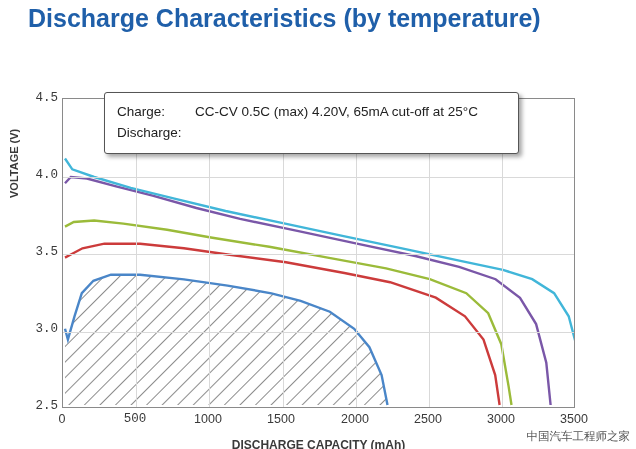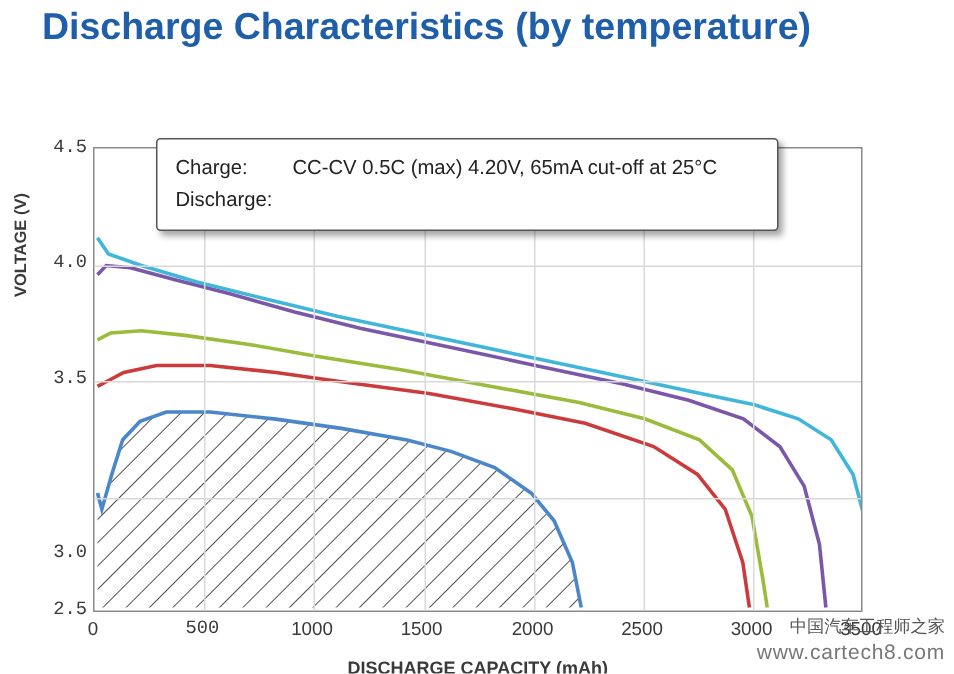--- a/index.html
+++ b/index.html
@@ -55,21 +55,21 @@
 
 <div id="chart-area">
 
   <div class="ylabel-wrap">
     <span id="ylabel">VOLTAGE (V)</span>
   </div>
 
   <div class="ytick" style="left:18px;top:47px;">4.5</div>
   <div class="ytick" style="left:18px;top:124px;">4.0</div>
   <div class="ytick" style="left:18px;top:201px;text-align:right;">3.5</div>
-  <div class="ytick" style="left:18px;top:278px;margin-top:39px;">3.0</div>
+  <div class="ytick" style="left:18px;top:278px;">3.0</div>
   <div class="ytick" style="left:18px;top:355px;">2.5</div>
 
   <div id="plot">
 
     <div class="gridv" style="left:73.2px;"></div>
     <div class="gridv" style="left:146.4px;"></div>
     <div class="gridv" style="left:219.6px;"></div>
     <div class="gridv" style="left:292.8px;"></div>
     <div class="gridv" style="left:366px;"></div>
     <div class="gridv" style="left:439.2px;"></div>
@@ -117,14 +117,13 @@
     </div>
     <div class="anno-row">
       <span class="anno-key">Discharge:</span>
     </div>
   </div>
 
 </div>
 
 <div id="watermark">
   <div id="wm1">中国汽车工程师之家</div>
-  <div id="wm2">www.cartech8.com</div>
 </div>
 
 </body></html>

